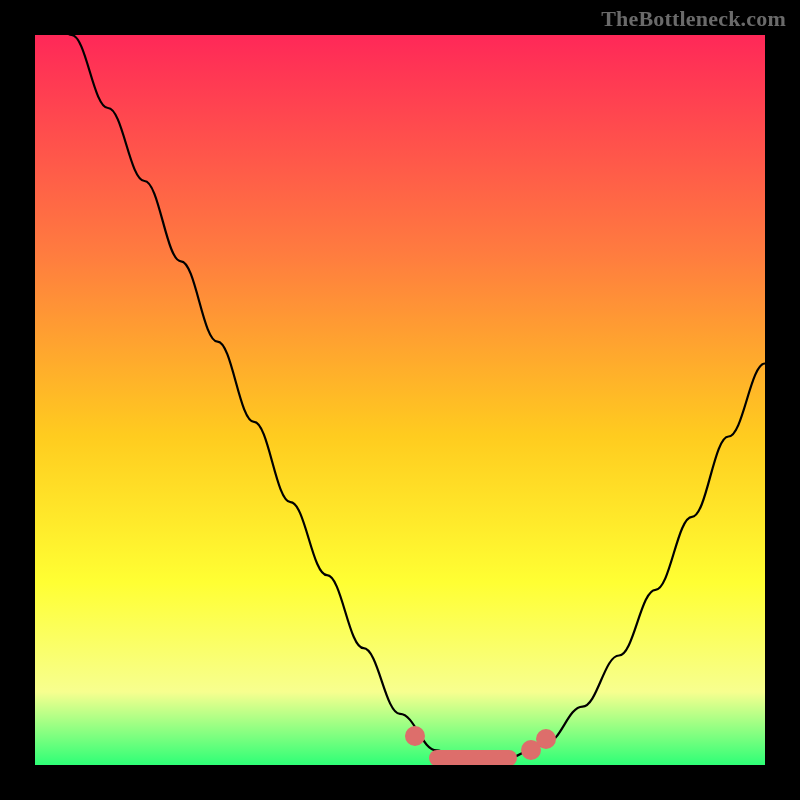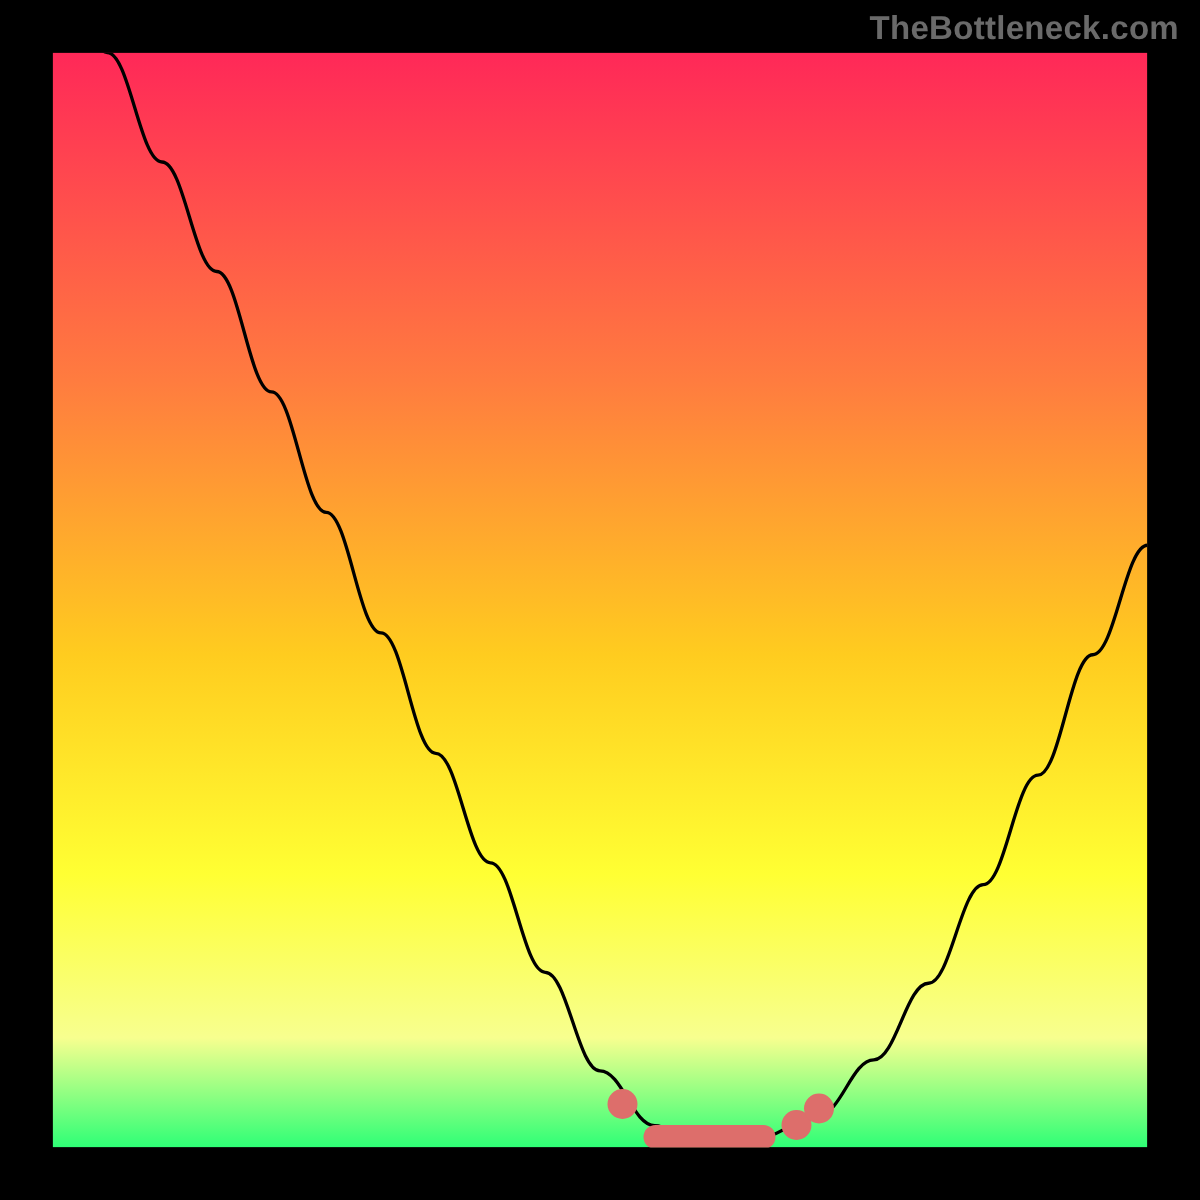--- a/index.html
+++ b/index.html
@@ -8,21 +8,21 @@
     position: relative;
     width: 800px;
     height: 800px;
     background: #000;
   }
   .watermark {
     position: absolute;
     top: 6px;
     right: 14px;
     color: #6a6a6a;
-    font-family: Liberation Sans, sans-serif;
+    font-family: Liberation Serif, serif;
     font-size: 22px;
     font-weight: 600;
     letter-spacing: 0.2px;
   }
   .plot-frame {
     position: absolute;
     left: 35px;
     top: 35px;
     width: 730px;
     height: 730px;

